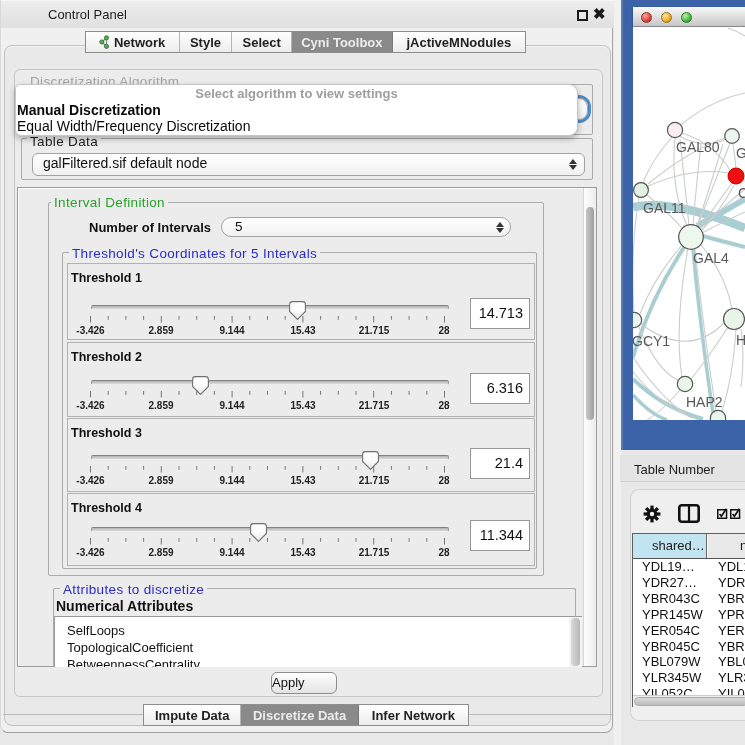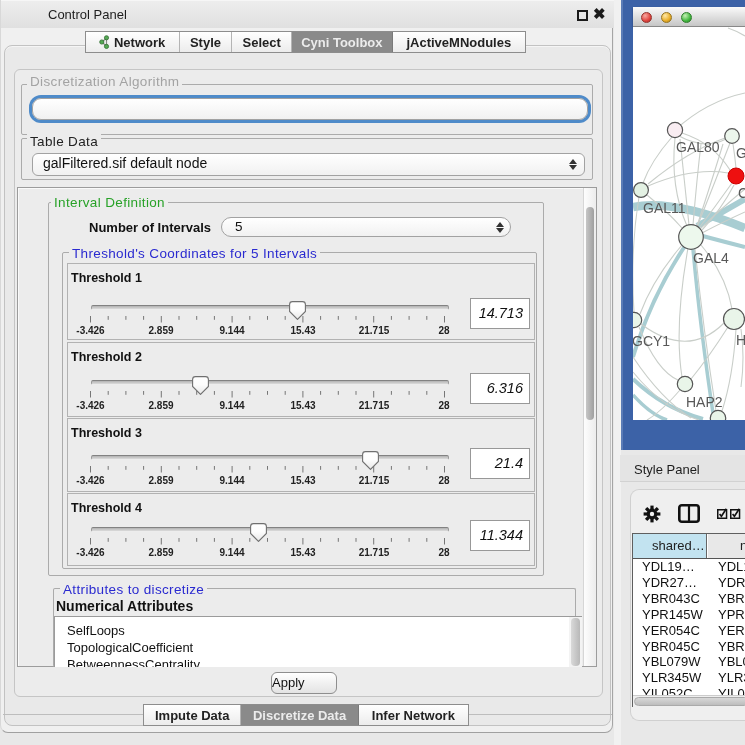--- a/index.html
+++ b/index.html
@@ -37,21 +37,21 @@
 
 #spane { position:absolute; left:16px; top:187px; width:580px; height:480px; border:1px solid #9c9c9c; background:#ececec; box-shadow:inset 1px 1px 0 #fafafa; }
 #vsb { position:absolute; left:582px; top:188px; width:13px; height:478px; background:linear-gradient(90deg,#fdfdfd,#ececec); border-left:1px solid #d6d6d6; }
 #vsbthumb { position:absolute; left:584.5px; top:207px; width:8px; height:213px; background:linear-gradient(90deg,#c6c6c6,#9f9f9f); border-radius:5px; }
 
 .tpanel { position:absolute; border:1px solid #b2b2b2; background:#ececec; }
 .ttitle { position:absolute; font-size:12.5px; font-weight:700; color:#111; }
 .track { position:absolute; width:358px; height:5px; border-top:1px solid #828282; border-left:1px solid #9a9a9a; border-right:1px solid #9a9a9a; border-bottom:1px solid #ededed; border-radius:2px; background:linear-gradient(#b2b2b2,#dcdcdc); }
 .ticks, .thumb { position:absolute; }
 .tlab { position:absolute; width:60px; text-align:center; font-size:10px; font-weight:700; color:#222; }
-.vbox { position:absolute; width:60px; height:31px; background:#fff; border:1px solid #989898; font-size:14.5px; color:#111; text-align:right; line-height:29px; padding-right:6px;font-style:italic; }
+.vbox { position:absolute; width:60px; height:31px; background:#fff; border:1px solid #989898; font-size:14.5px; color:#111; text-align:right; line-height:29px; padding-right:6px; }
 
 
 #list { position:absolute; left:53px; top:616px; width:528px; height:51px; background:#fff; border:1px solid #9b9b9b; border-bottom:none; overflow:hidden; font-size:13px; color:#111; }
 #list div { padding-left:12px; height:17.4px; line-height:17.4px; }
 #list div:first-child { margin-top:4.5px; }
 #lsb { position:absolute; left:568px; top:617px; width:13px; height:50px; background:#f3f3f3; }
 #lsbthumb { position:absolute; left:570px; top:618px; width:9px; height:48px; background:linear-gradient(90deg,#d9d9d9,#b8b8b8); border-radius:4px; }
 
 
 #popup { position:absolute; left:14px; top:84px; width:563px; height:52px; background:#fff; border:1px solid #c6c6c6; border-radius:5px 9px 9px 6px; box-shadow:0 3px 6px rgba(0,0,0,0.28); z-index:50; }
@@ -325,20 +325,25 @@
 
     <div id="apply">Apply</div>
 
     <div class="abs" style="left:2px; top:714px; width:609px; height:1px; background:#bdbdbd;"></div>
     <div class="tabbar" style="left:142px; top:704px; width:326px; height:22px;">
       <div class="tab" style="width:98px;">Impute Data</div>
       <div class="tab sel" style="width:118px;">Discretize Data</div>
       <div class="tab" style="width:110px;">Infer Network</div>
     </div>
 
+    <div id="popup">
+      <div class="p1">Select algorithm to view settings</div>
+      <div class="p2">Manual Discretization</div>
+      <div class="p3">Equal Width/Frequency Discretization</div>
+    </div>
   </div>
 
   <div id="gapstrip"></div>
 
   <div id="netframe"></div>
   <div id="nettitle">
     <div class="light" style="left:8px;  background:radial-gradient(circle at 35% 30%, #f7a9a0, #e0443e 60%, #9e2b26); border:0.5px solid #92322d;"></div>
     <div class="light" style="left:28px; background:radial-gradient(circle at 35% 30%, #ffe9a8, #e9ad27 60%, #9e7a1a); border:0.5px solid #95741f;"></div>
     <div class="light" style="left:48px; background:radial-gradient(circle at 35% 30%, #c4f0b4, #43b83f 60%, #2b7d28); border:0.5px solid #2f7d2c;"></div>
   </div>
@@ -395,21 +400,21 @@
       <text x="103" y="131" font-family="Liberation Sans, sans-serif" font-size="14" fill="#585858">GA</text>
       <text x="105" y="171" font-family="Liberation Sans, sans-serif" font-size="14" fill="#585858">C</text>
       <text x="10" y="186" font-family="Liberation Sans, sans-serif" font-size="14" fill="#585858">GAL11</text>
       <text x="60" y="236" font-family="Liberation Sans, sans-serif" font-size="14" fill="#585858">GAL4</text>
       <text x="-1" y="319" font-family="Liberation Sans, sans-serif" font-size="14" fill="#585858">GCY1</text>
       <text x="103" y="318" font-family="Liberation Sans, sans-serif" font-size="14" fill="#585858">H</text>
       <text x="53" y="380" font-family="Liberation Sans, sans-serif" font-size="14" fill="#585858">HAP2</text>
     </svg>
 
   <div id="tpbar">
-      <span>Style Panel</span>
+      <span>Table Number</span>
     </div>
   <div id="tpbox"></div>
 
   <svg class="abs" style="left:643px; top:505px;" width="18" height="18" viewBox="0 0 18 18">
     <g fill="#111">
         <circle cx="9" cy="9" r="5.4"></circle>
     <g stroke="#111" stroke-width="3.2">
       <line x1="9" y1="0.6" x2="9" y2="4"></line>
           <line x1="9" y1="14" x2="9" y2="17.4"></line>
       <line x1="0.6" y1="9" x2="4" y2="9"></line>

